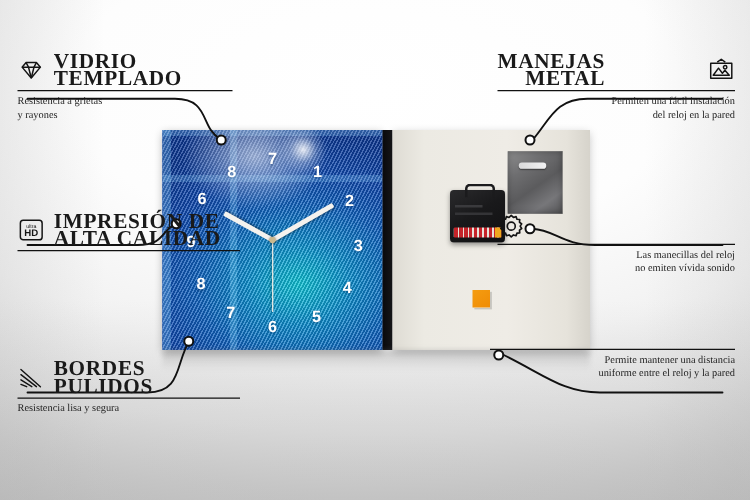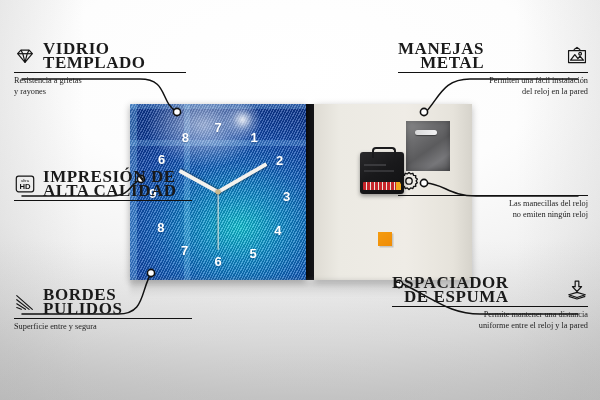--- a/index.html
+++ b/index.html
@@ -255,21 +255,21 @@
           <path d="M3 5 L20 20"></path>
             <path d="M3 9.5 L16.5 20"></path>
             <path d="M3 14 L12.5 20"></path>
             <path d="M3 18 L8 20"></path>
         </svg>
       </span>
       <span class="feat-title">BORDES
 PULIDOS</span>
     </div>
     <div class="rule"></div>
-    <div class="feat-sub">Superficie entre y segura</div>
+    <div class="feat-sub">Resistencia lisa y segura</div>
   </div>
 
   <div class="feature right" id="f-manejas">
     <div class="feat-head">
       <span class="feat-title">MANEJAS
 METAL</span>
       <span class="ico">
         <svg viewBox="0 0 24 24" fill="none" stroke="#141414" stroke-width="1.3" stroke-linejoin="round">
           <path d="M8.5 5.2 L12 2.6 L15.5 5.2"></path>
           <rect x="2.8" y="6.2" width="18.4" height="13" stroke="#141414"></rect>
@@ -287,33 +287,22 @@
     <div class="feat-head">
       <span class="ico">
         <svg viewBox="0 0 24 24" fill="none" stroke="#141414" stroke-width="1.45" stroke-linejoin="round">
           <path d="M12 2.6 L13.9 4.3 L16.2 3.6 L17 5.9 L19.4 6.1 L19.2 8.5 L21.1 9.9 L19.8 11.9 L21.1 14 L19.2 15.4 L19.4 17.8 L17 18 L16.2 20.3 L13.9 19.6 L12 21.3 L10.1 19.6 L7.8 20.3 L7 18 L4.6 17.8 L4.8 15.4 L2.9 14 L4.2 11.9 L2.9 9.9 L4.8 8.5 L4.6 6.1 L7 5.9 L7.8 3.6 L10.1 4.3 Z"></path>
           <circle cx="12" cy="11.95" r="3.5"></circle>
         </svg>
       </span>
     </div>
     <div class="rule"></div>
     <div class="feat-sub">Las manecillas del reloj
-no emiten ningún reloj</div>
+no emiten vívida sonido</div>
   </div>
 
   <div class="feature right" id="f-espaciador">
-    <div class="feat-head">
-      <span class="feat-title">ESPACIADOR
-DE ESPUMA</span>
-      <span class="ico">
-        <svg viewBox="0 0 24 24" fill="none" stroke="#141414" stroke-width="1.3" stroke-linejoin="round">
-          <path d="M10 2.4 H14 V8.4 H17 L12 13.6 L7 8.4 H10 Z"></path>
-          <path d="M12 14.6 L21 17.2 L12 20.2 L3 17.2 Z"></path>
-          <path d="M3 18.9 L12 21.8 L21 18.9"></path>
-        </svg>
-      </span>
-    </div>
     <div class="rule"></div>
     <div class="feat-sub">Permite mantener una distancia
 uniforme entre el reloj y la pared</div>
   </div>
 
 </div>
 
 </body></html>

